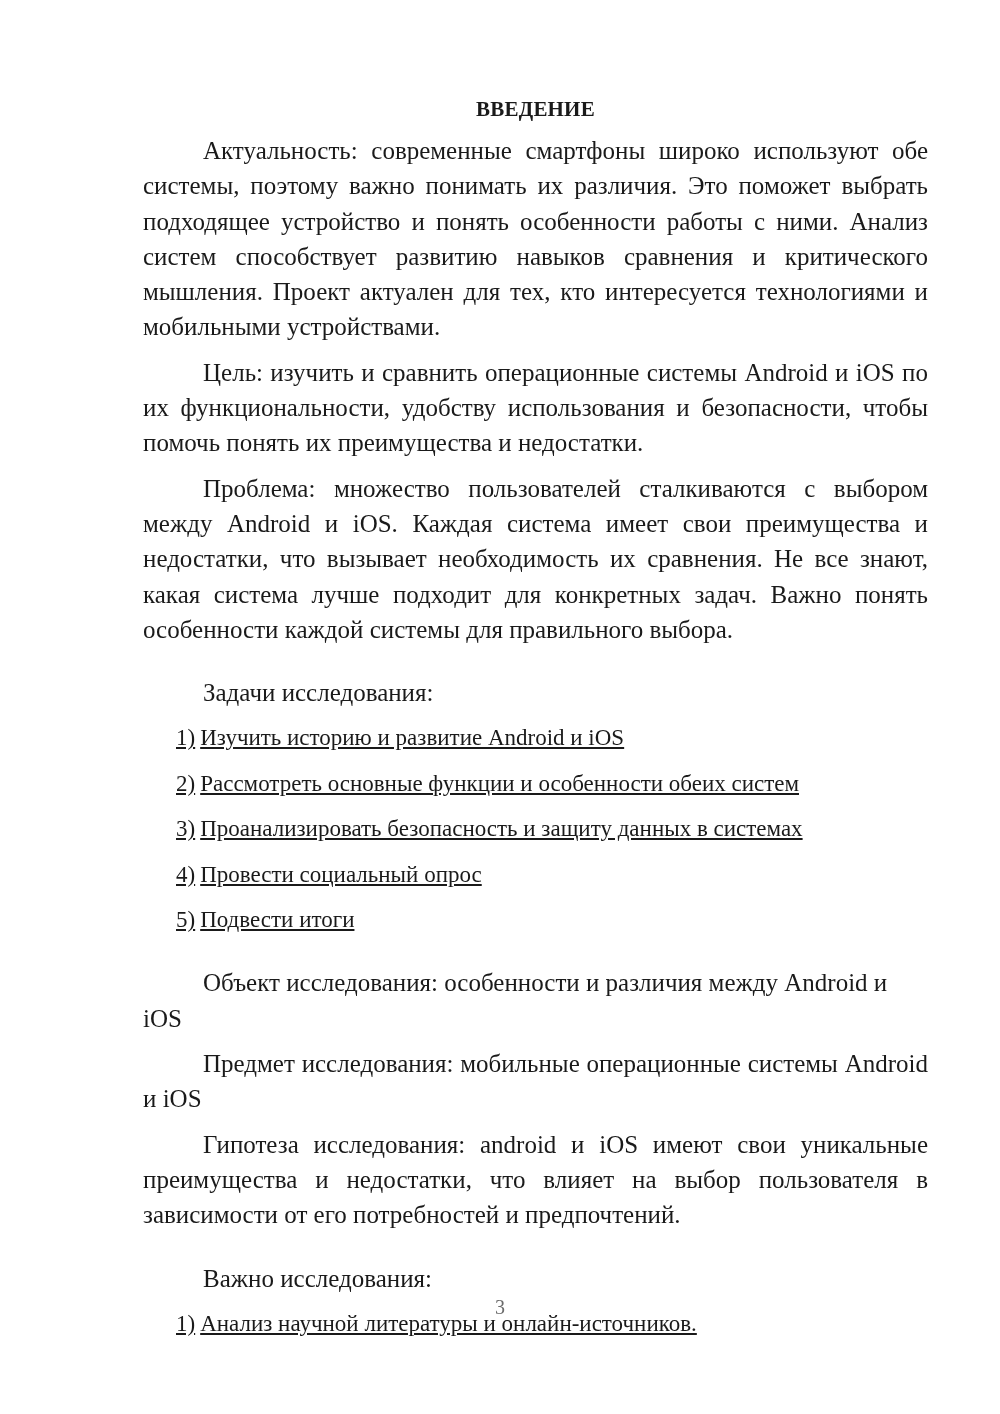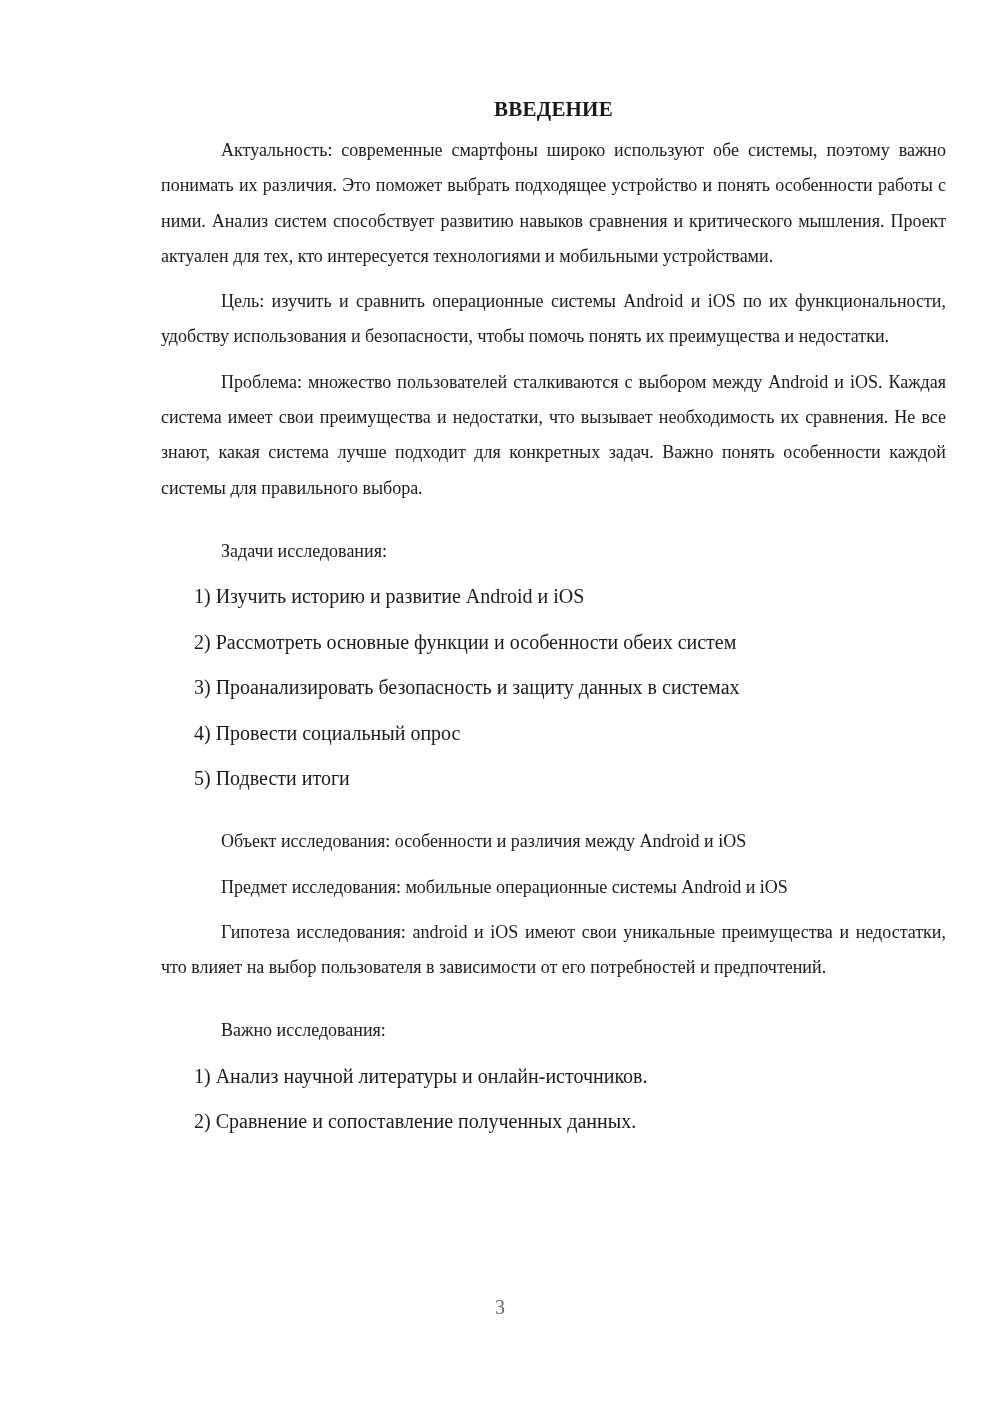--- a/index.html
+++ b/index.html
@@ -10,53 +10,54 @@
     body {
       width: 1000px;
       height: 1414px;
       position: relative;
       overflow: hidden;
       font-family: "Liberation Serif", "DejaVu Serif", serif;
       color: #1a1a1a;
     }
     .page {
       position: absolute;
-      left: 161px;
+      left: 143px;
       top: 92px;
       width: 785px;
     }
     .title {
       text-align: center;
       font-weight: bold;
       font-size: 21px;
       line-height: 35px;
       margin: 0 0 6px 0;
       letter-spacing: 0.2px;
     }
     .para {
-      font-size: 18px;
+      font-size: 25px;
       line-height: 35.3px;
       text-align: justify;
       text-indent: 60px;
       margin: 0 0 10px 0;
     }
     .para.single {
       text-align: left;
       margin-top: 28px;
     }
     .list {
       margin: 0;
       padding: 0;
       list-style: none;
     }
     .list-item {
-      font-size: 20px;
+      font-size: 23px;
       line-height: 35px;
       padding-left: 33px;
       margin: 0 0 10.5px 0;
+      text-decoration: underline;
     }
     .list-item .num {
       margin-right: 5px;
     }
     .page-number {
       position: absolute;
       left: 0;
       width: 1000px;
       top: 1296px;
       text-align: center;
@@ -101,19 +102,16 @@
   <p class="para">Предмет исследования: мобильные операционные системы Android и iOS</p>
 
   <p class="para">Гипотеза исследования: android и iOS имеют свои уникальные преимущества и недостатки, что влияет на выбор пользователя в зависимости от его потребностей и предпочтений.</p>
 
   <p class="para single">Важно исследования:</p>
 
   <ul class="list">
     <li class="list-item">
       <span class="num">1)</span><span>Анализ научной литературы и онлайн-источников.</span>
     </li>
-    <li class="list-item">
-      <span class="num">2)</span><span>Сравнение и сопоставление полученных данных.</span>
-    </li>
   </ul>
 </div>
 
 <div class="page-number">3</div>
 
 </body></html>

